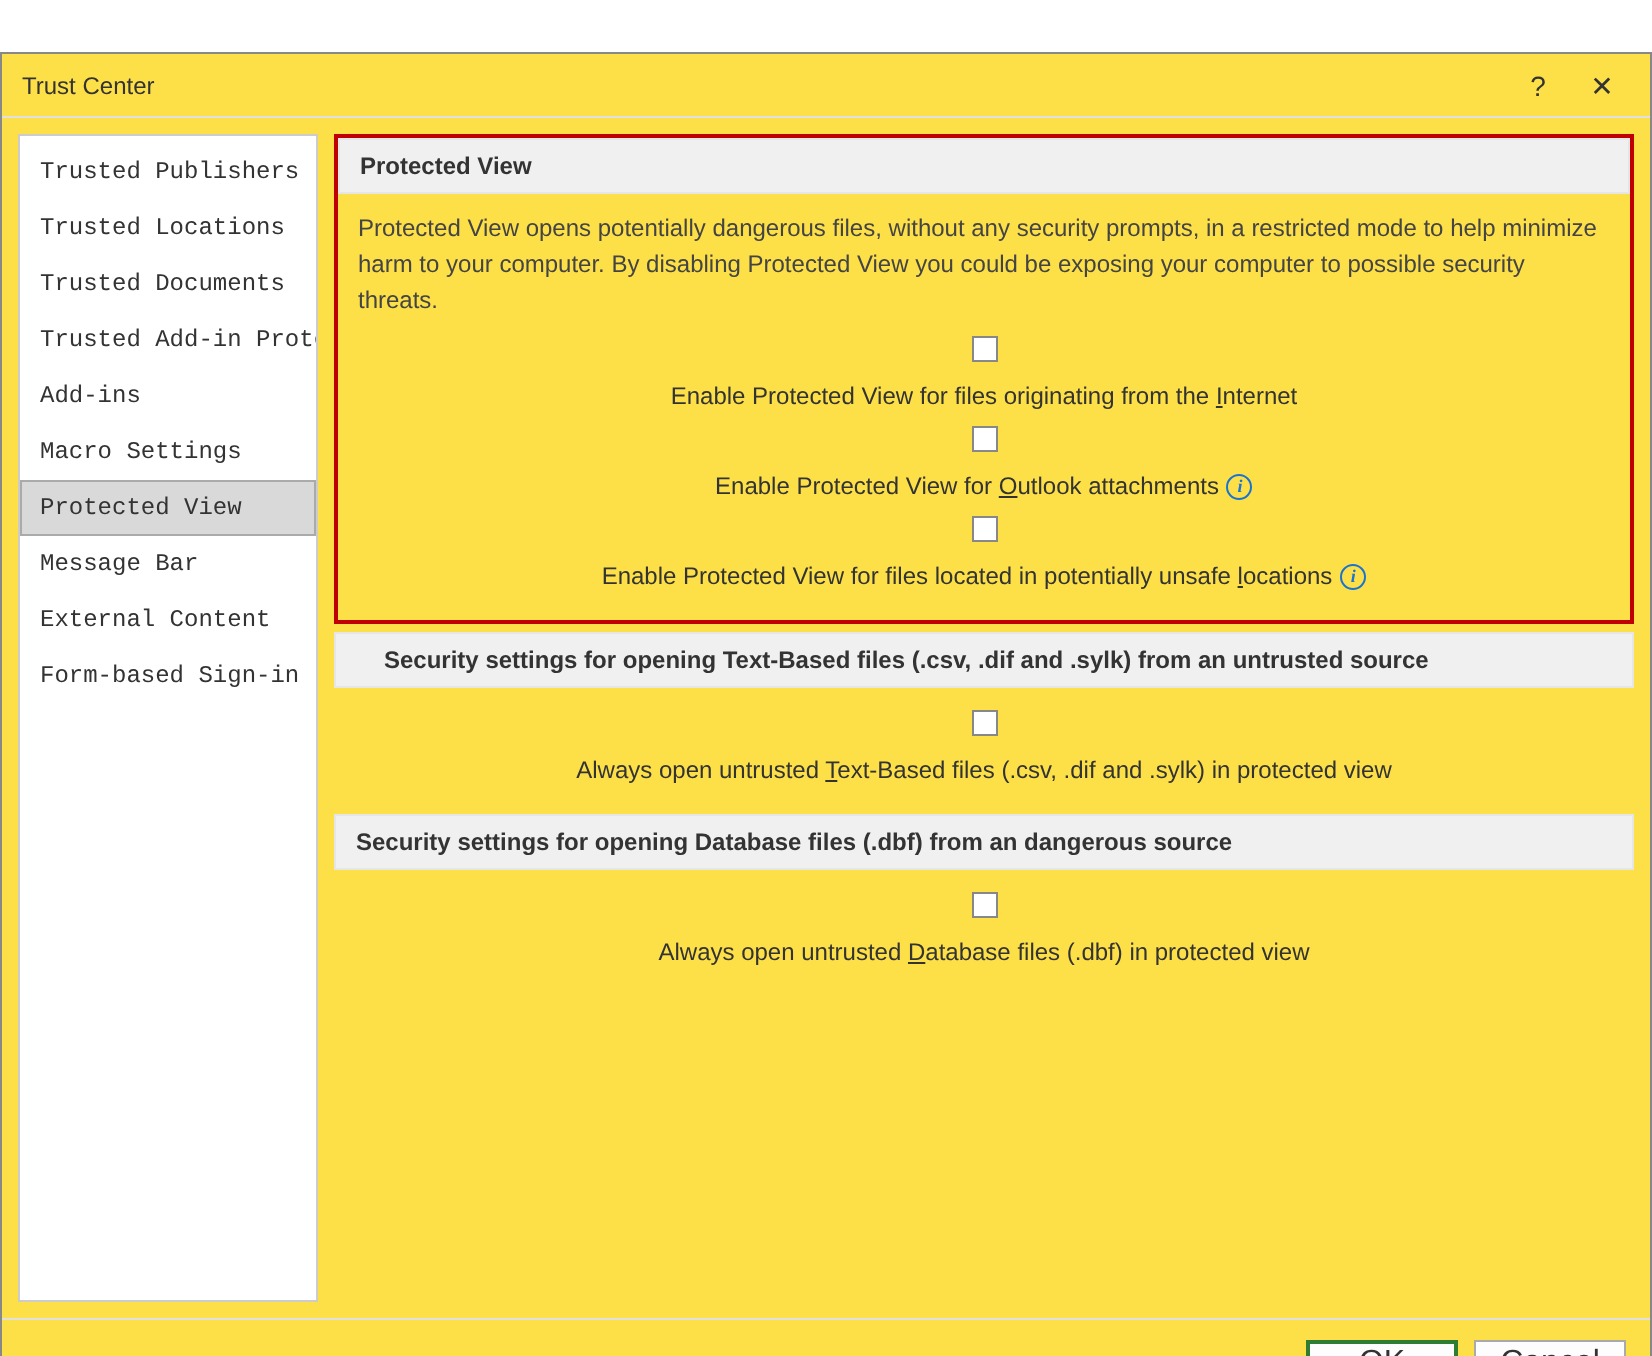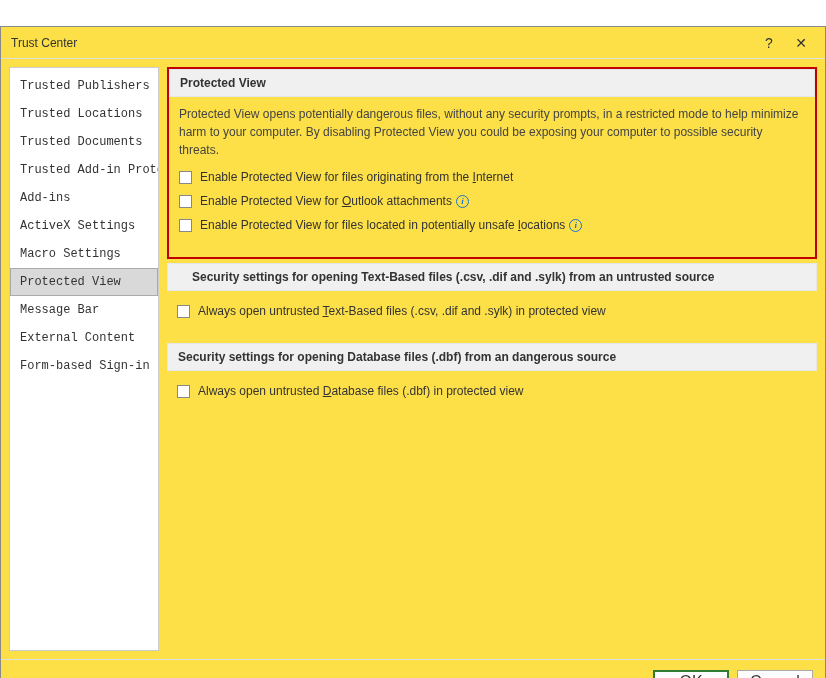--- a/index.html
+++ b/index.html
@@ -70,32 +70,33 @@
   }
   .section-header {
     background: #f0f0f0;
     padding: 6px 10px;
     font-weight: 600;
     font-size: 12px;
     color: #333;
     border: 1px solid #e6e6e6;
   }
   .section-body {
-    padding: 8px 10px 20px 10px;
+    padding: 8px 10px 10px 10px;
     font-size: 12px;
     line-height: 1.5;
     color: #444;
   }
   .chk-row {
     display: flex;
     align-items: center;
     gap: 8px;
     padding: 3px 0;
     font-size: 12px;
     color: #333;
+    flex-direction: column;
   }
   .chk {
     width: 13px; height: 13px;
     border: 1px solid #888;
     background: #fff;
     flex-shrink: 0;
   }
   .info-icon {
     display: inline-flex;
     width: 13px; height: 13px;
@@ -152,21 +153,20 @@
   </div>
 
   <div class="body">
 
     <div class="sidebar">
       <div class="sidebar-item"><span>Trusted Publishers</span></div>
       <div class="sidebar-item"><span>Trusted Locations</span></div>
       <div class="sidebar-item"><span>Trusted Documents</span></div>
       <div class="sidebar-item"><span>Trusted Add-in Protected</span></div>
       <div class="sidebar-item"><span>Add-ins</span></div>
-      <div class="sidebar-item"><span>ActiveX Settings</span></div>
       <div class="sidebar-item"><span>Macro Settings</span></div>
       <div class="sidebar-item selected"><span>Protected View</span></div>
       <div class="sidebar-item"><span>Message Bar</span></div>
       <div class="sidebar-item"><span>External Content</span></div>
       <div class="sidebar-item"><span>Form-based Sign-in</span></div>
     </div>
 
     <div class="content">
 
       <div class="highlight-box">

